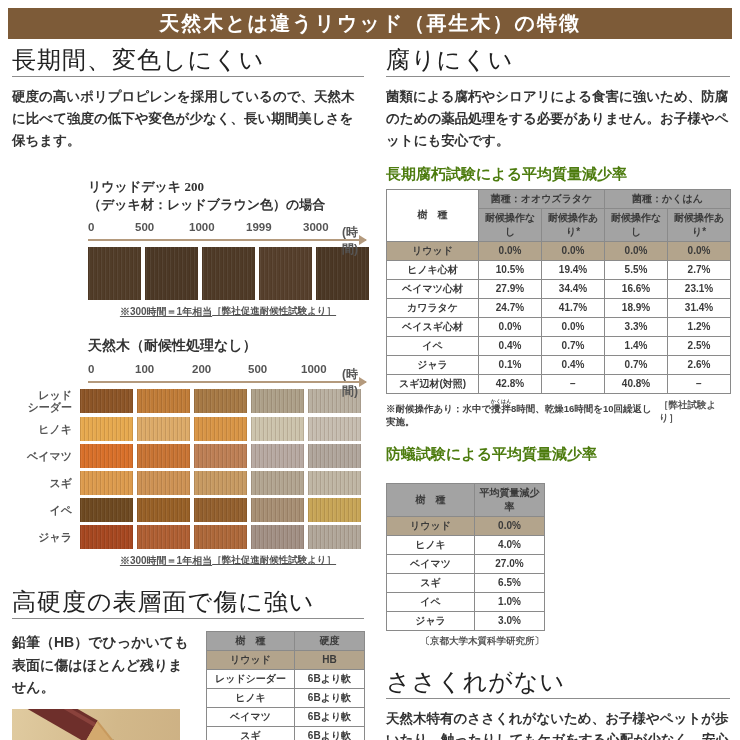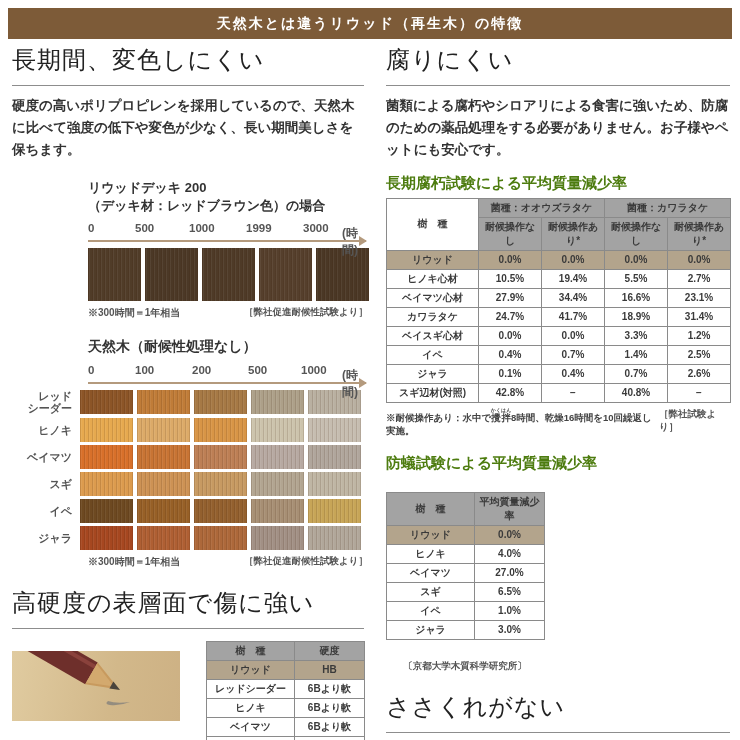--- a/index.html
+++ b/index.html
@@ -1,42 +1,42 @@
 <!DOCTYPE html>
 <html><head>
 <meta charset="utf-8">
 <style>
   * { margin:0; padding:0; box-sizing:border-box; }
   html,body { width:740px; height:740px; background:#fff; overflow:hidden;
     font-family:"Liberation Sans", sans-serif; color:#333; }
   .titlebar { position:absolute; left:8px; top:8px; width:724px; height:31px;
-    background:#7d5b38; color:#fff; font-size:14px; font-weight:bold;
+    background:#7d5b38; color:#fff; font-size:20px; font-weight:bold;
     display:flex; align-items:center; justify-content:center; letter-spacing:2px; }
   .col { position:absolute; top:44px; }
   .col-left  { left:12px;  width:352px; }
   .col-right { left:386px; width:344px; }
   h2.sec { font-family:"Liberation Serif", serif; font-weight:500; font-size:24px;
-    color:#222; letter-spacing:1px; padding-bottom:9px; border-bottom:1px solid #8d8d8d; }
+    color:#222; letter-spacing:1px; border-bottom:1px solid #8d8d8d; }
   p.body { font-size:13.5px; font-weight:600; line-height:1.62; margin-top:9px; color:#333; }
   .caption { font-size:13px; font-weight:600; color:#333; line-height:1.4; }
   .indent { margin-left:76px; }
   .tickrow { position:relative; height:15px; width:280px; margin-top:7px; }
   .tickrow span { position:absolute; top:0; font-size:11.5px; color:#555; font-weight:600; }
   .tickrow .unit { font-size:12px; color:#555; top:3px; }
   .axis { position:relative; width:278px; height:2px; background:#b49a7d; margin:3px 0 6px 0; }
   .axis:after { content:""; position:absolute; right:-1px; top:-4px;
     border-left:8px solid #b49a7d; border-top:5px solid transparent; border-bottom:5px solid transparent; }
   .swrow { display:flex; gap:4px; width:282px; }
   .sw { width:53px; }
   .sw-big { height:53px; }
   .sw-small { height:24px; }
   .grain { background-image:repeating-linear-gradient(90deg, rgba(60,30,10,0.14) 0 1px,
     rgba(255,255,255,0.06) 1px 2px, transparent 2px 4px); }
-  .noterow { display:flex; justify-content:space-between; width:280px;
-    font-size:10px; color:#555; margin-top:5px; font-weight:600; }
+  .noterow { display:flex; justify-content:center; width:280px;
+    font-size:10px; color:#555; margin-top:5px; font-weight:600;text-decoration:underline; }
   .gridrow { display:flex; align-items:center; margin-top:3px; }
   .gridlabel { width:68px; padding-right:8px; text-align:right; font-size:11px;
     color:#555; font-weight:600; line-height:1.15; white-space:pre-line; }
   table { border-collapse:collapse; table-layout:fixed; }
   th, td { border:1px solid #8a8a8a; font-size:10px; text-align:center;
     padding:2px 1px; font-weight:600; color:#3a3a3a; }
   .hdr { background:#a3a3a3; }
   .hl  { background:#b3a48c; }
   .src { font-size:9.5px; color:#555; font-weight:600; }
   .tbl-title { font-size:15px; font-weight:600; color:#4d7c0f; }
@@ -52,21 +52,21 @@
 
 <div class="titlebar">
   <span>天然木とは違うリウッド（再生木）の特徴</span>
 </div>
 
 <div class="col col-left">
 
   <h2 class="sec">長期間、変色しにくい</h2>
   <p class="body">硬度の高いポリプロピレンを採用しているので、天然木に比べて強度の低下や変色が少なく、長い期間美しさを保ちます。</p>
 
-  <div class="indent" style="margin-top:18px;">
+  <div class="indent" style="margin-top:26px;font-family:Liberation Serif, serif;">
     <div class="caption">リウッドデッキ 200</div>
     <div class="caption">（デッキ材：レッドブラウン色）の場合</div>
   </div>
 
   <div class="indent">
     <div class="tickrow">
       <span style="left:0">0</span>
       <span style="left:47px">500</span>
       <span style="left:101px">1000</span>
       <span style="left:158px">1999</span>
@@ -167,20 +167,21 @@
 
   <div class="indent noterow">
     <span>※300時間＝1年相当</span>
     <span class="src">［弊社促進耐候性試験より］</span>
   </div>
 
   <h2 class="sec" style="margin-top:18px;">高硬度の表層面で傷に強い</h2>
 
   <div class="hard-flex">
     <div style="width:182px;">
+      <p class="body" style="margin-top:0; font-size:14px;">鉛筆（HB）でひっかいても表面に傷はほとんど残りません。</p>
       <div class="photo">
         <svg width="168" height="70" viewBox="0 0 168 70">
           <path d="M96 50 q8 3 22 1 q-10 4 -20 3 q-6 -1 -2 -4" fill="#8a857c" opacity="0.85"></path>
           <g transform="translate(-8,-34) rotate(30 60 40)">
             <rect x="0" y="28" width="92" height="25" fill="#6e2f2b"></rect>
             <rect x="0" y="31" width="92" height="4" fill="#8a423c"></rect>
             <polygon points="92,28 92,53 124,40.5" fill="#c89a5e"></polygon>
             <polygon points="92,30 92,51 118,40.5" fill="#ddb87e" opacity="0.5"></polygon>
             <polygon points="115,36.5 115,44.5 125,40.5" fill="#4a443c"></polygon>
           </g>
@@ -238,21 +239,21 @@
         <col style="width:92px">
         <col style="width:63px">
         <col style="width:63px">
         <col style="width:63px">
         <col style="width:63px">
       </colgroup>
     <tbody>
         <tr>
       <th rowspan="2" style="background:#fff;">樹　種</th>
       <th colspan="2" class="hdr">菌種：オオウズラタケ</th>
-      <th colspan="2" class="hdr">菌種：カワラタケ</th>
+      <th colspan="2" class="hdr">菌種：かくはん</th>
     </tr>
     <tr>
       <th class="hdr">耐候操作なし</th>
       <th class="hdr">耐候操作あり*</th>
       <th class="hdr">耐候操作なし</th>
       <th class="hdr">耐候操作あり*</th>
     </tr>
     <tr>
       <td class="hl">リウッド</td>
       <td class="hl">0.0%</td>
@@ -350,18 +351,18 @@
     <tr>
       <td>イペ</td>
       <td>1.0%</td>
     </tr>
     <tr>
       <td>ジャラ</td>
       <td>3.0%</td>
     </tr>
   </tbody>
     </table>
-  <div class="src" style="width:158px; text-align:center; margin-top:20px;">〔京都大学木質科学研究所〕</div>
+  <div class="src" style="width:158px; text-align:right; margin-top:4px;">〔京都大学木質科学研究所〕</div>
 
   <h2 class="sec" style="margin-top:18px;">ささくれがない</h2>
   <p class="body">天然木特有のささくれがないため、お子様やペットが歩いたり、触ったりしてもケガをする心配が少なく、安心です。</p>
 
 </div>
 
 </body></html>

